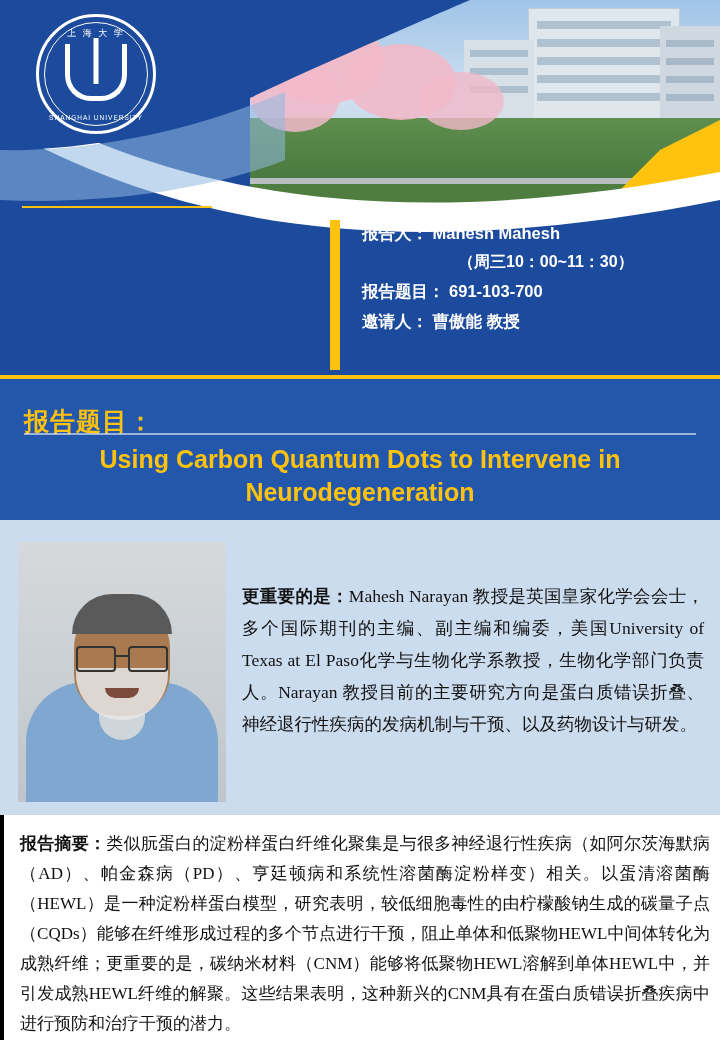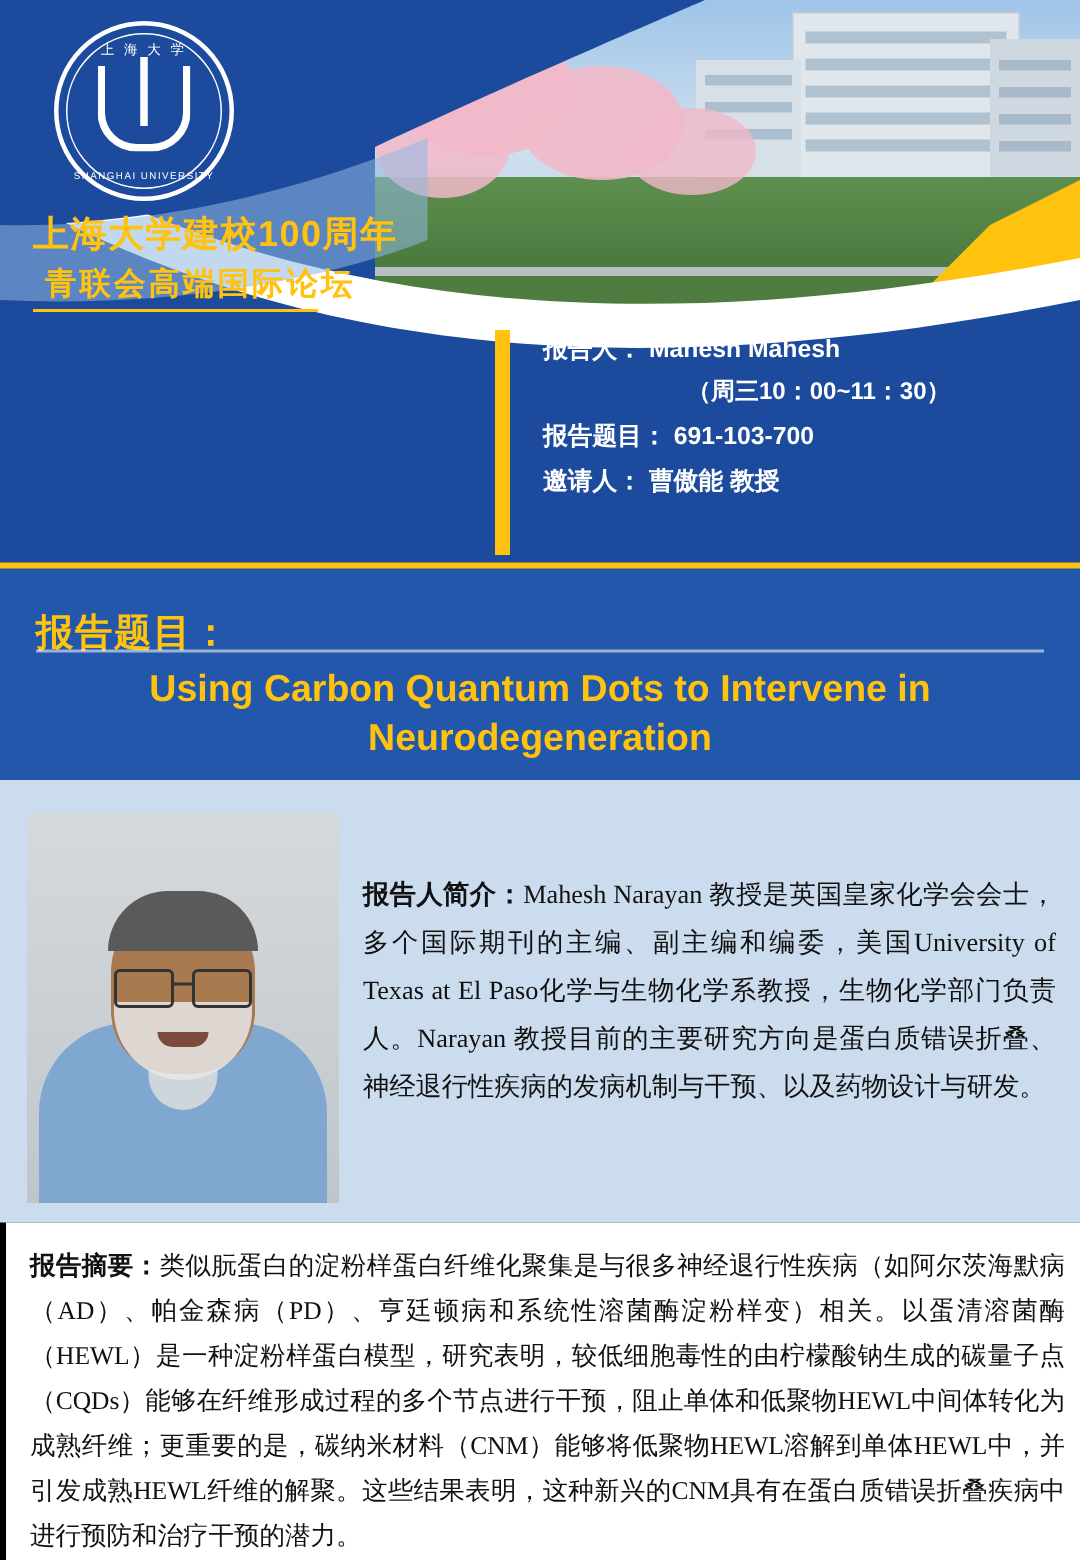--- a/index.html
+++ b/index.html
@@ -135,22 +135,20 @@
 
     <div class="logo">
       <div class="logo-ring"></div>
       <div class="logo-ring2"></div>
       <div class="logo-top-cn">上 海 大 学</div>
       <div class="logo-u"></div>
       <div class="logo-bar"></div>
       <div class="logo-bottom-en">SHANGHAI UNIVERSITY</div>
     </div>
 
-    <div class="hdr-title1">上海大学建校100周年</div>
-    <div class="hdr-title2">青联会高端国际论坛</div>
     <div class="hdr-underline"></div>
 
     <div class="info">
       <div class="info-bar"></div>
       <div class="info-lines">
         <div class="info-line">
           <span>报告人：</span>
           <span class="val">Mahesh Mahesh</span>
         </div>
         <div class="info-sub">（周三10：00~11：30）</div>
@@ -184,21 +182,21 @@
       <div class="p-beard"></div>
       <div class="p-mouth"></div>
       <div class="p-glass">
         <div class="p-lens l"></div>
         <div class="p-lens r"></div>
         <div class="p-bridge"></div>
       </div>
     </div>
 
     <div class="bio-text">
-      <span class="lead">报告人简介：</span><span>Mahesh Narayan 教授是英国皇家化学会会士，多个国际期刊的主编、副主编和编委，美国University of Texas at El Paso化学与生物化学系教授，生物化学部门负责人。Narayan 教授目前的主要研究方向是蛋白质错误折叠、 神经退行性疾病的发病机制与干预、以及药物设计与研发。</span>
+      <span class="lead">更重要的是：</span><span>Mahesh Narayan 教授是英国皇家化学会会士，多个国际期刊的主编、副主编和编委，美国University of Texas at El Paso化学与生物化学系教授，生物化学部门负责人。Narayan 教授目前的主要研究方向是蛋白质错误折叠、 神经退行性疾病的发病机制与干预、以及药物设计与研发。</span>
     </div>
   </div>
 
   <div class="abstract">
     <div class="abs-text">
       <span class="lead">报告摘要：</span><span>类似朊蛋白的淀粉样蛋白纤维化聚集是与很多神经退行性疾病（如阿尔茨海默病（AD）、帕金森病（PD）、亨廷顿病和系统性溶菌酶淀粉样变）相关。以蛋清溶菌酶（HEWL）是一种淀粉样蛋白模型，研究表明，较低细胞毒性的由柠檬酸钠生成的碳量子点（CQDs）能够在纤维形成过程的多个节点进行干预，阻止单体和低聚物HEWL中间体转化为成熟纤维；更重要的是，碳纳米材料（CNM）能够将低聚物HEWL溶解到单体HEWL中，并引发成熟HEWL纤维的解聚。这些结果表明，这种新兴的CNM具有在蛋白质错误折叠疾病中进行预防和治疗干预的潜力。</span>
     </div>
   </div>
 
 </div>

